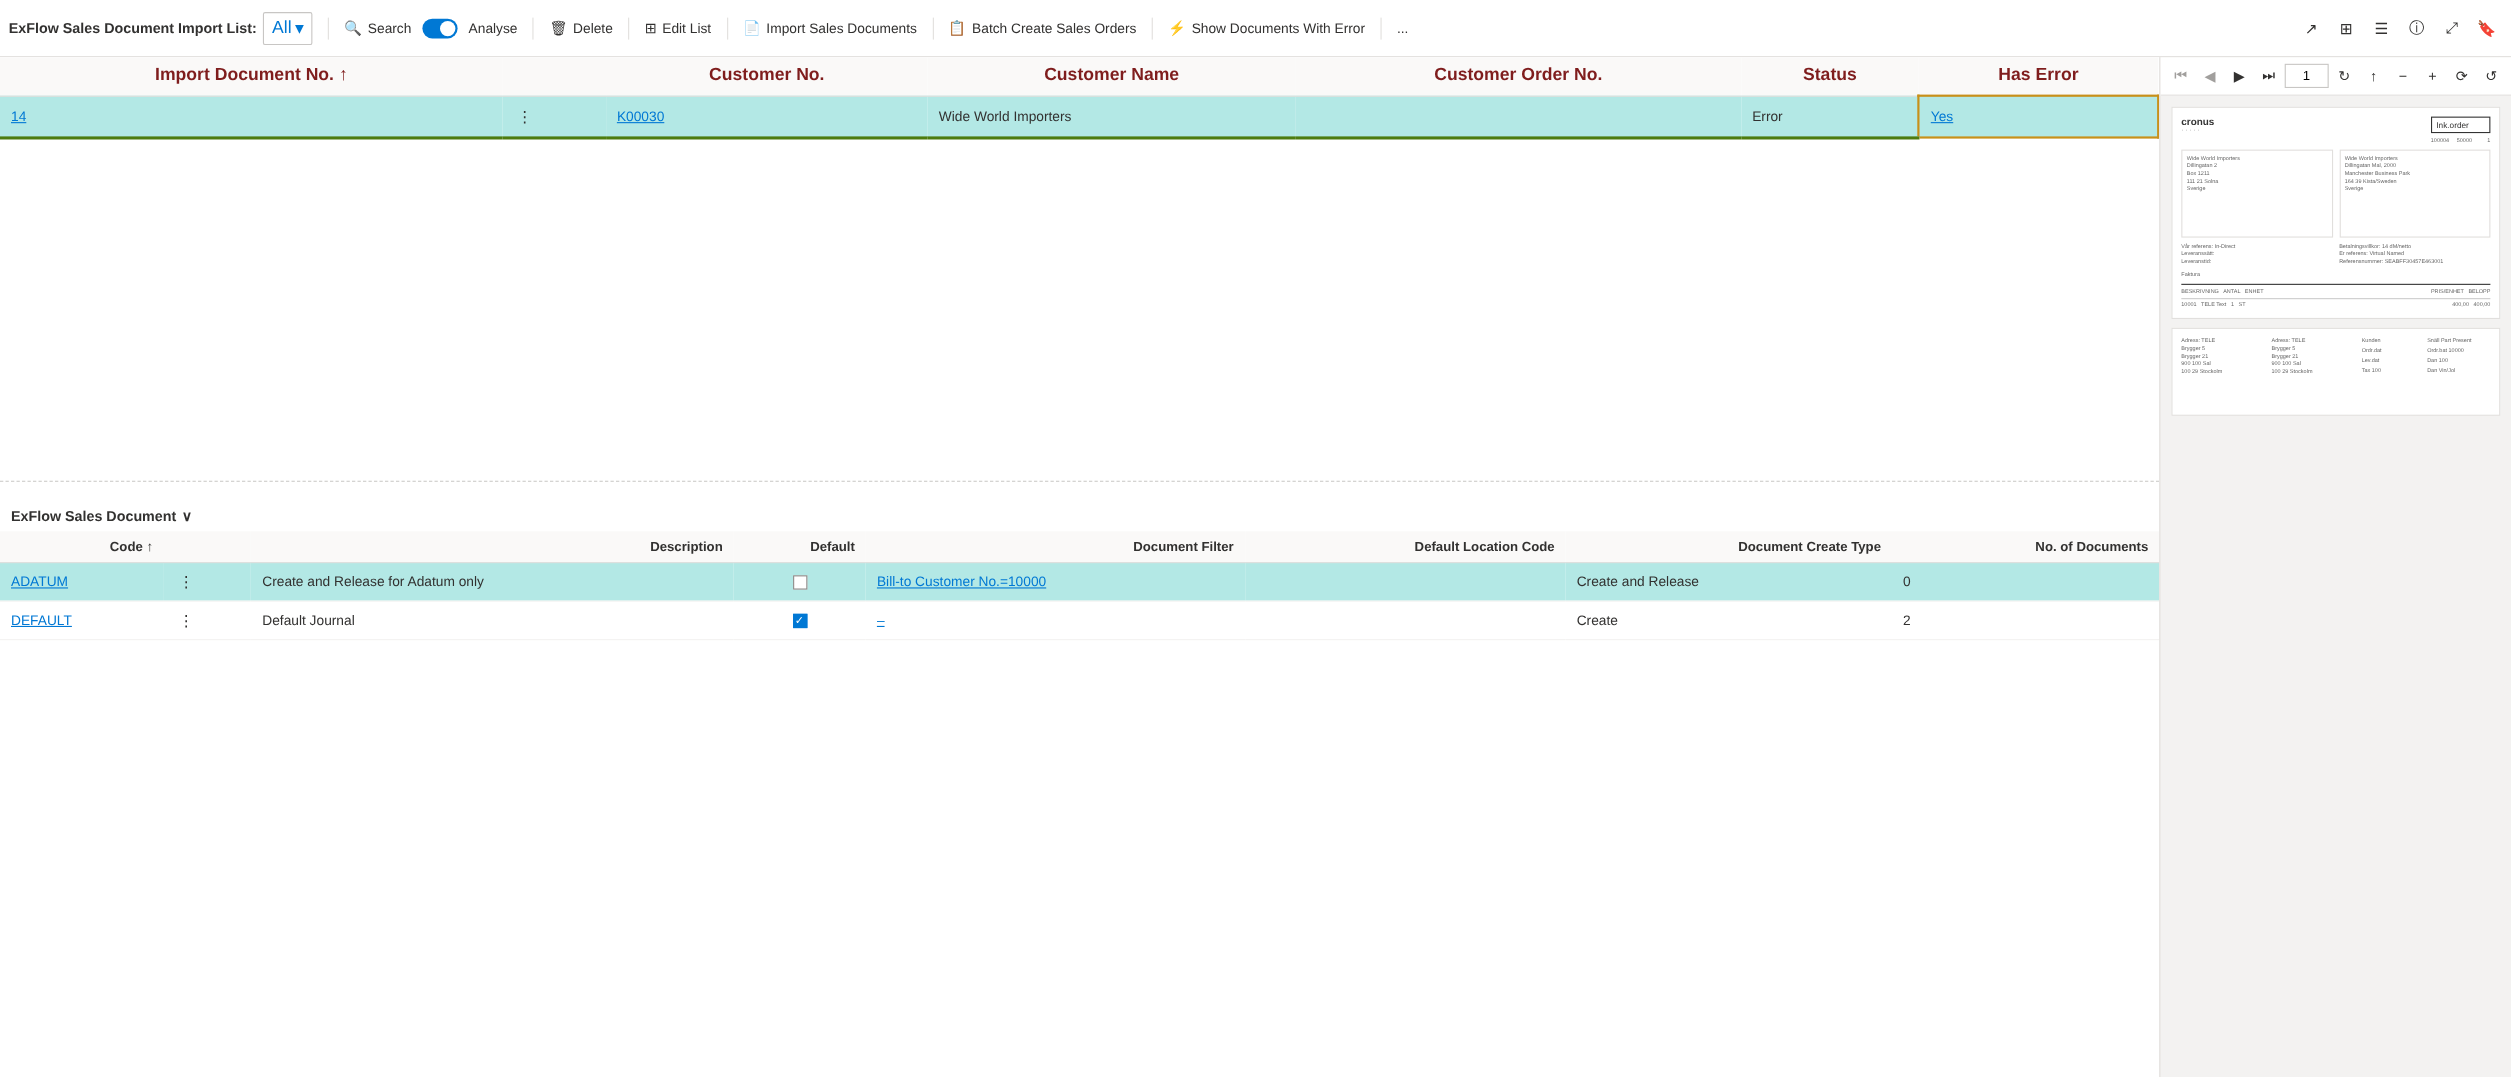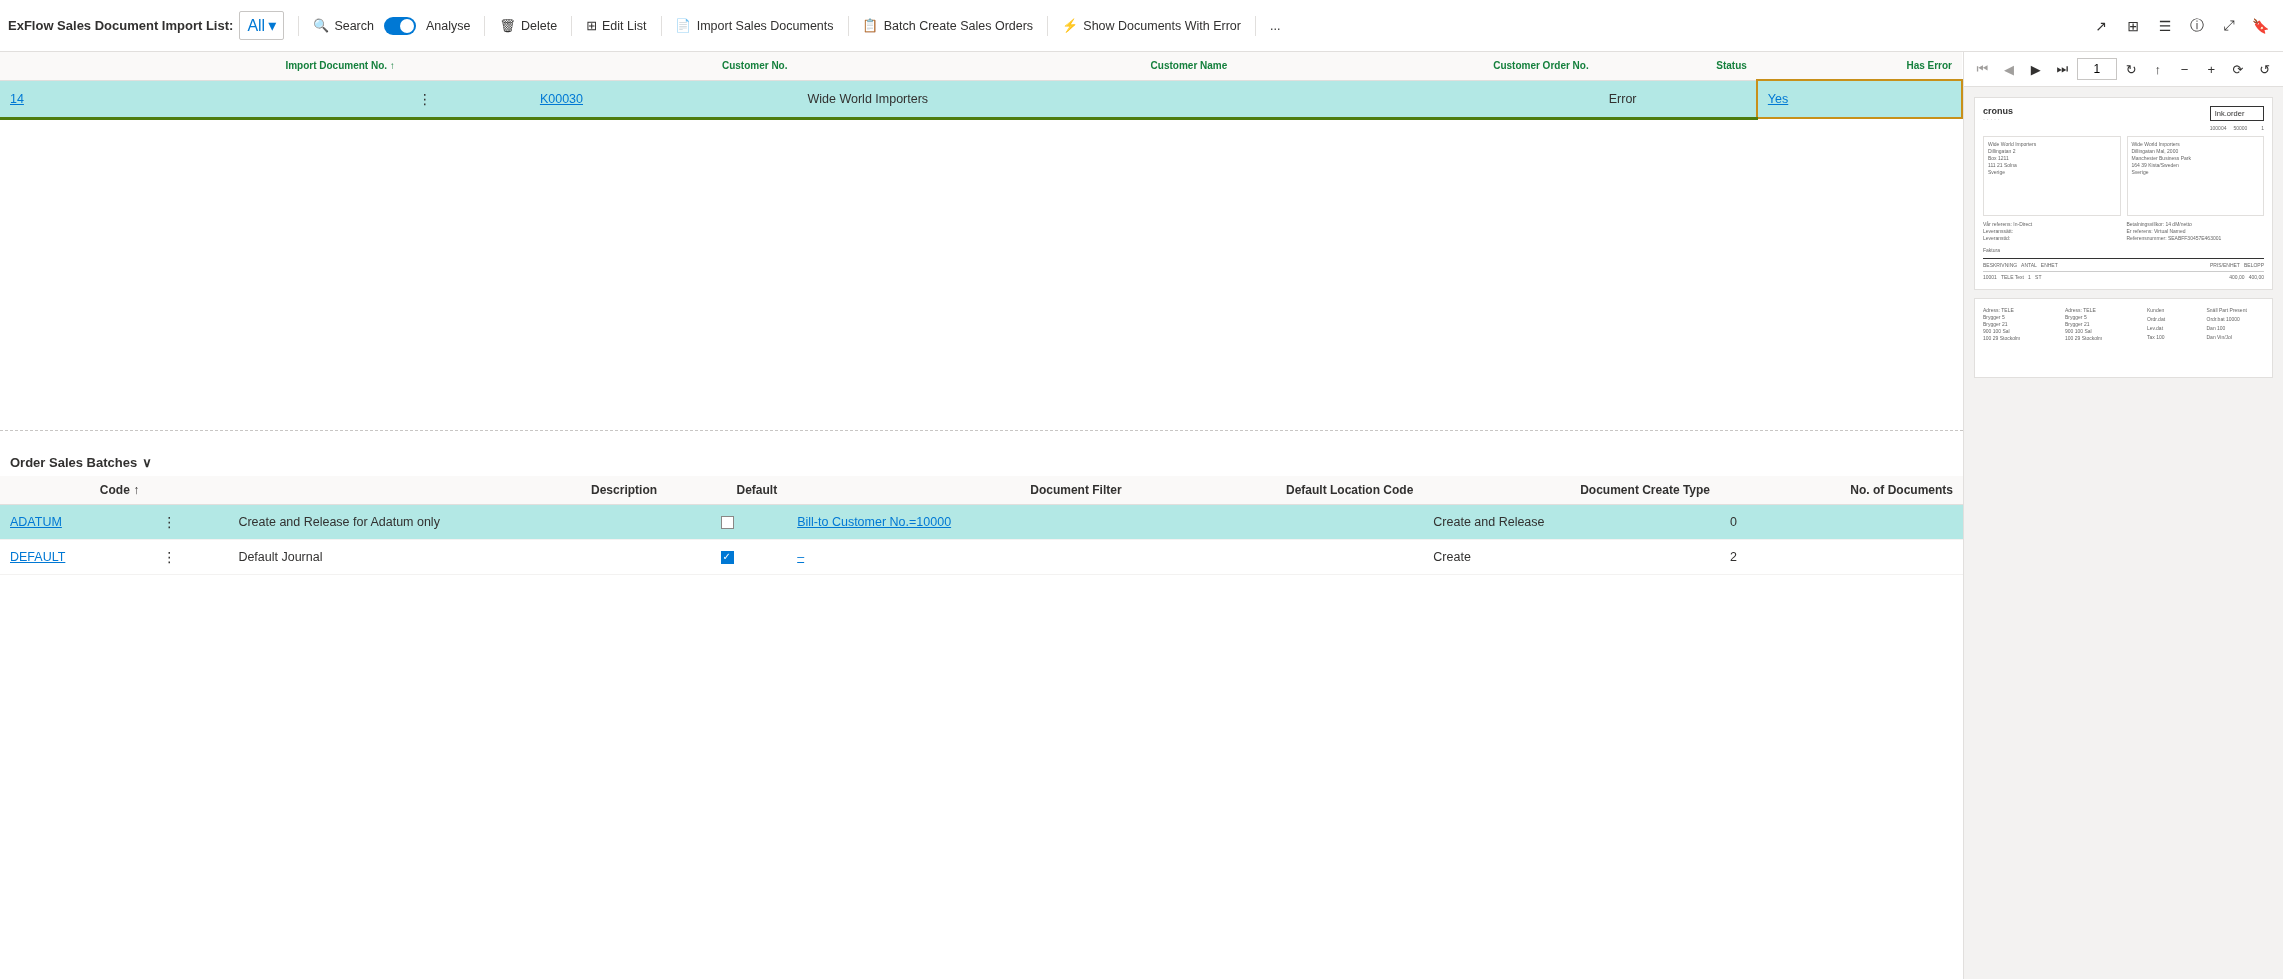--- a/index.html
+++ b/index.html
@@ -116,24 +116,24 @@
       flex: 0 0 auto;
     }
     .data-table {
       width: 100%;
       border-collapse: collapse;
     }
     .data-table th {
       background: #faf9f8;
       border-bottom: 1px solid #e1dfdd;
       padding: 8px 10px;
-      text-align: right;
-      font-size: 10px;
+      text-align: center;
+      font-size: 16px;
       font-weight: 600;
-      color: #15803d;
+      color: #7f1d1d;
       white-space: nowrap;
     }
     .data-table th.sortable {
       cursor: pointer;
     }
     .data-table td {
       padding: 8px 10px;
       border-bottom: 3px solid #4d7c0f;
       font-size: 12.5px;
       vertical-align: middle;
@@ -460,21 +460,21 @@
           </tbody>
       </table>
     </div>
 
     <div class="empty-area" style="flex: 0 0 300px; background: #fff;"></div>
 
     <hr class="section-divider">
 
     <div class="batches-section">
       <div class="batches-title">
-        <span>Order Sales Batches</span>
+        <span>ExFlow Sales Document</span>
         <span>∨</span>
       </div>
       <table class="batches-table">
         <thead>
           <tr>
             <th>Code ↑</th>
             <th></th>
             <th>Description</th>
             <th>Default</th>
             <th>Document Filter</th>

